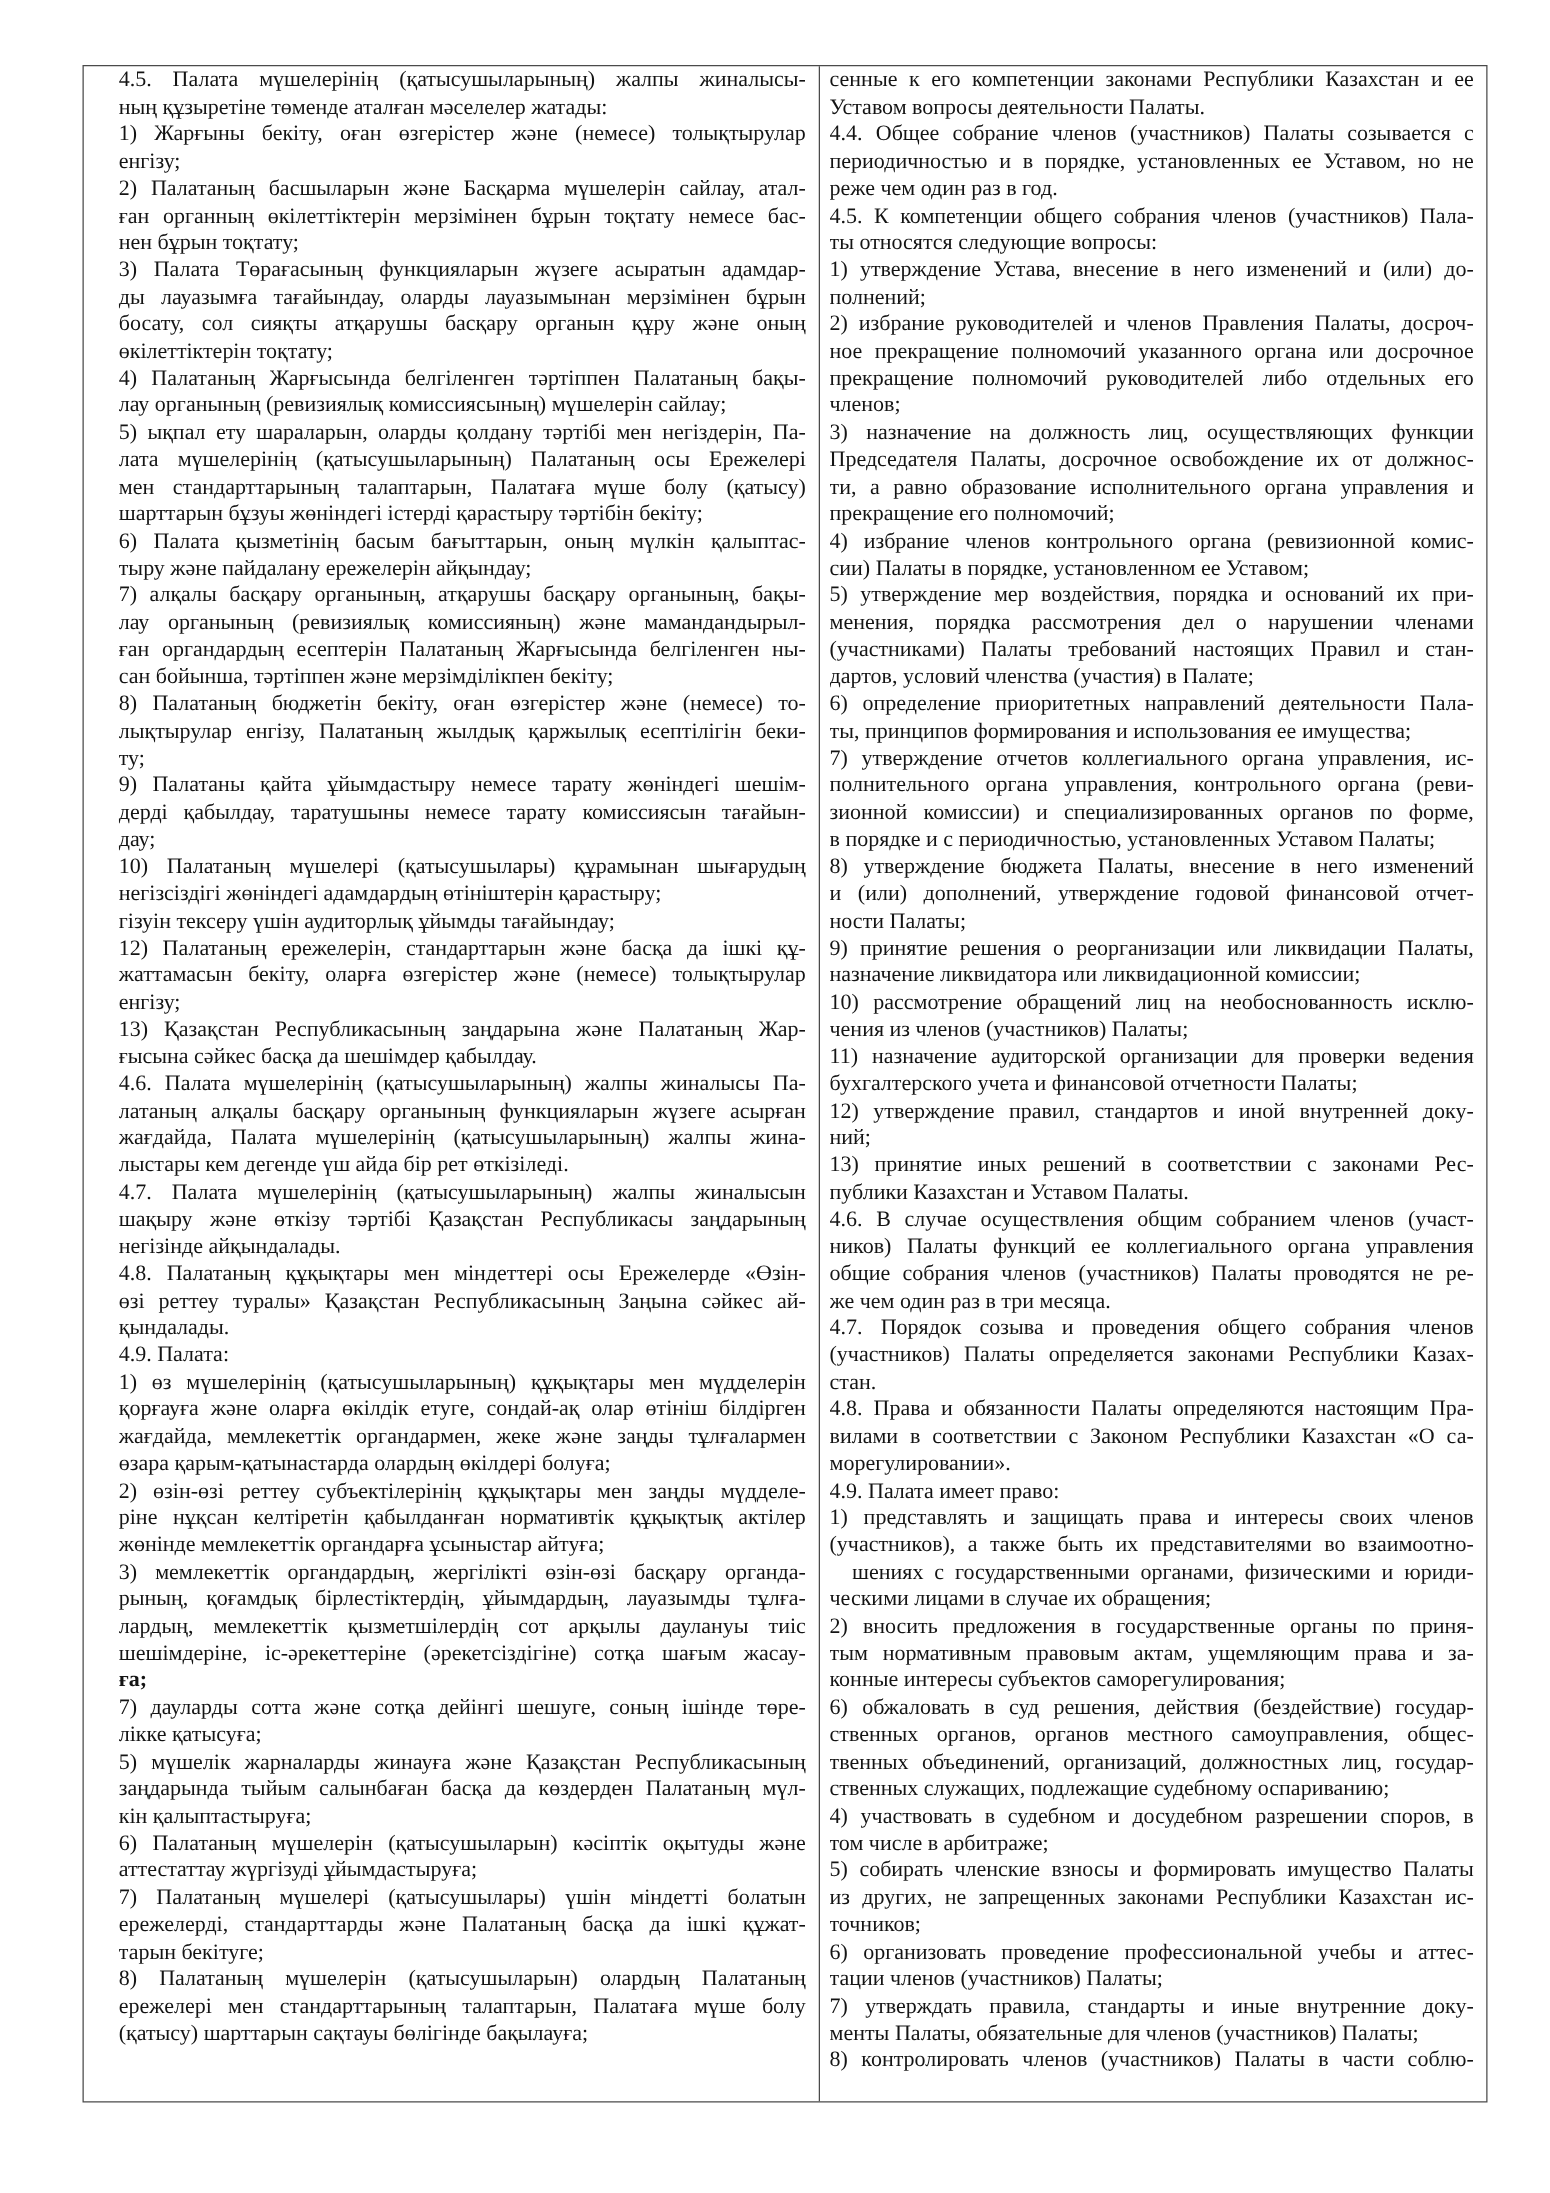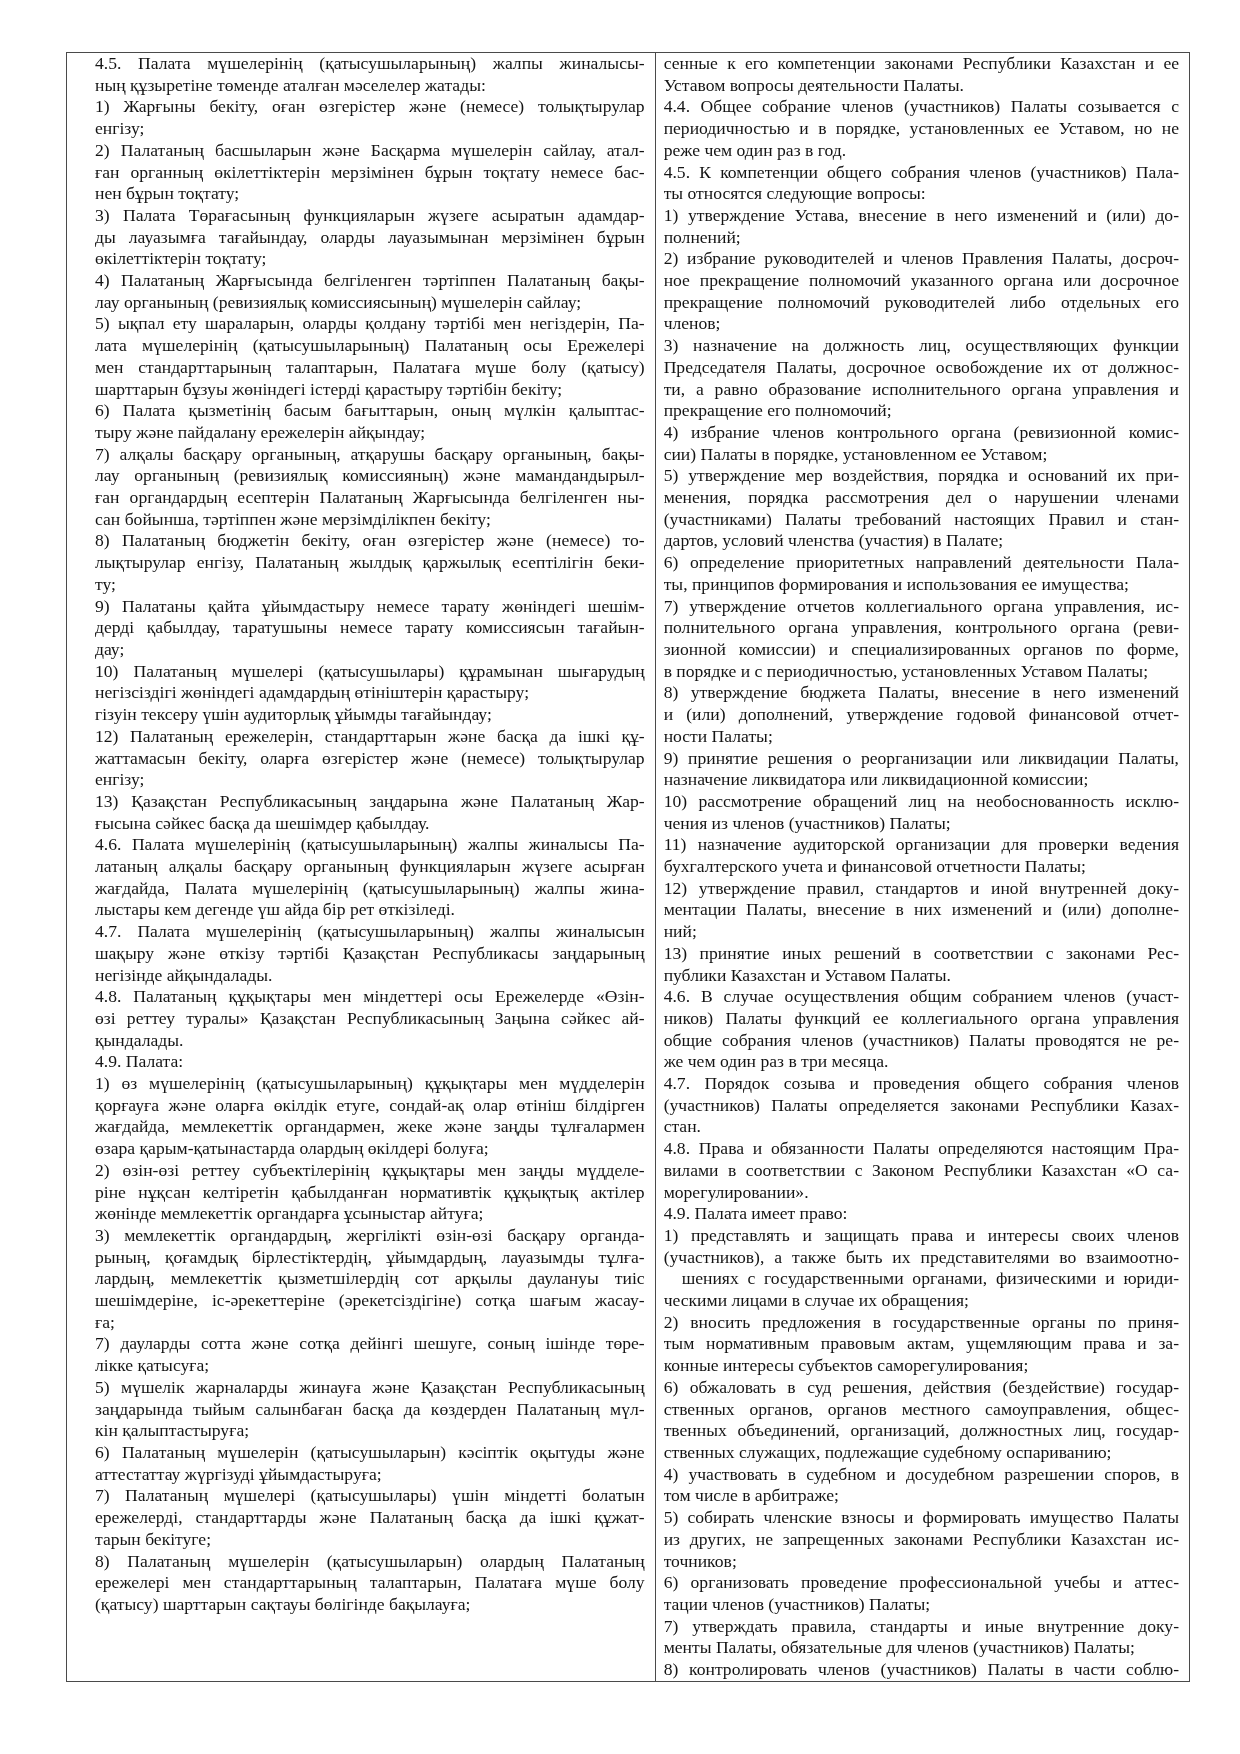--- a/index.html
+++ b/index.html
@@ -64,20 +64,21 @@
   <div class="col col-left" id="col-left">
       <span class="line" style="height: 21.7067px; line-height: 21.7067px;">4.5. Палата мүшелерінің (қатысушыларының) жалпы жиналысы-</span>
       <span class="line last" style="height: 21.7067px; line-height: 21.7067px;">ның құзыретіне төменде аталған мәселелер жатады:</span>
       <span class="line" style="height: 21.7067px; line-height: 21.7067px;">1) Жарғыны бекіту, оған өзгерістер және (немесе) толықтырулар</span>
       <span class="line last" style="height: 21.7067px; line-height: 21.7067px;">енгізу;</span>
       <span class="line" style="height: 21.7067px; line-height: 21.7067px;">2) Палатаның басшыларын және Басқарма мүшелерін сайлау, атал-</span>
       <span class="line" style="height: 21.7067px; line-height: 21.7067px;">ған органның өкілеттіктерін мерзімінен бұрын тоқтату немесе бас-</span>
       <span class="line last" style="height: 21.7067px; line-height: 21.7067px;">нен бұрын тоқтату;</span>
       <span class="line" style="height: 21.7067px; line-height: 21.7067px;">3) Палата Төрағасының функцияларын жүзеге асыратын адамдар-</span>
       <span class="line" style="height: 21.7067px; line-height: 21.7067px;">ды лауазымға тағайындау, оларды лауазымынан мерзімінен бұрын</span>
+      <span class="line" style="height: 21.7067px; line-height: 21.7067px;">босату, сол сияқты атқарушы басқару органын құру және оның</span>
       <span class="line last" style="height: 21.7067px; line-height: 21.7067px;">өкілеттіктерін тоқтату;</span>
       <span class="line" style="height: 21.7067px; line-height: 21.7067px;">4) Палатаның Жарғысында белгіленген тәртіппен Палатаның бақы-</span>
       <span class="line last" style="height: 21.7067px; line-height: 21.7067px;">лау органының (ревизиялық комиссиясының) мүшелерін сайлау;</span>
       <span class="line" style="height: 21.7067px; line-height: 21.7067px;">5) ықпал ету шараларын, оларды қолдану тәртібі мен негіздерін, Па-</span>
       <span class="line" style="height: 21.7067px; line-height: 21.7067px;">лата мүшелерінің (қатысушыларының) Палатаның осы Ережелері</span>
       <span class="line" style="height: 21.7067px; line-height: 21.7067px;">мен стандарттарының талаптарын, Палатаға мүше болу (қатысу)</span>
       <span class="line last" style="height: 21.7067px; line-height: 21.7067px;">шарттарын бұзуы жөніндегі істерді қарастыру тәртібін бекіту;</span>
       <span class="line" style="height: 21.7067px; line-height: 21.7067px;">6) Палата қызметінің басым бағыттарын, оның мүлкін қалыптас-</span>
       <span class="line last" style="height: 21.7067px; line-height: 21.7067px;">тыру және пайдалану ережелерін айқындау;</span>
       <span class="line" style="height: 21.7067px; line-height: 21.7067px;">7) алқалы басқару органының, атқарушы басқару органының, бақы-</span>
@@ -113,21 +114,21 @@
       <span class="line" style="height: 21.7067px; line-height: 21.7067px;">қорғауға және оларға өкілдік етуге, сондай-ақ олар өтініш білдірген</span>
       <span class="line" style="height: 21.7067px; line-height: 21.7067px;">жағдайда, мемлекеттік органдармен, жеке және заңды тұлғалармен</span>
       <span class="line last" style="height: 21.7067px; line-height: 21.7067px;">өзара қарым-қатынастарда олардың өкілдері болуға;</span>
       <span class="line" style="height: 21.7067px; line-height: 21.7067px;">2) өзін-өзі реттеу субъектілерінің құқықтары мен заңды мүдделе-</span>
       <span class="line" style="height: 21.7067px; line-height: 21.7067px;">ріне нұқсан келтіретін қабылданған нормативтік құқықтық актілер</span>
       <span class="line last" style="height: 21.7067px; line-height: 21.7067px;">жөнінде мемлекеттік органдарға ұсыныстар айтуға;</span>
       <span class="line" style="height: 21.7067px; line-height: 21.7067px;">3) мемлекеттік органдардың, жергілікті өзін-өзі басқару органда-</span>
       <span class="line" style="height: 21.7067px; line-height: 21.7067px;">рының, қоғамдық бірлестіктердің, ұйымдардың, лауазымды тұлға-</span>
       <span class="line" style="height: 21.7067px; line-height: 21.7067px;">лардың, мемлекеттік қызметшілердің сот арқылы даулануы тиіс</span>
       <span class="line" style="height: 21.7067px; line-height: 21.7067px;">шешімдеріне, іс-әрекеттеріне (әрекетсіздігіне) сотқа шағым жасау-</span>
-      <span class="line last" style="height: 21.7067px; line-height: 21.7067px;">ға;</span>
+      <span class="line last" style="height: 21.7067px; line-height: 21.7067px; font-weight: bold;">ға;</span>
       <span class="line" style="height: 21.7067px; line-height: 21.7067px;">7) дауларды сотта және сотқа дейінгі шешуге, соның ішінде төре-</span>
       <span class="line last" style="height: 21.7067px; line-height: 21.7067px;">лікке қатысуға;</span>
       <span class="line" style="height: 21.7067px; line-height: 21.7067px;">5) мүшелік жарналарды жинауға және Қазақстан Республикасының</span>
       <span class="line" style="height: 21.7067px; line-height: 21.7067px;">заңдарында тыйым салынбаған басқа да көздерден Палатаның мүл-</span>
       <span class="line last" style="height: 21.7067px; line-height: 21.7067px;">кін қалыптастыруға;</span>
       <span class="line" style="height: 21.7067px; line-height: 21.7067px;">6) Палатаның мүшелерін (қатысушыларын) кәсіптік оқытуды және</span>
       <span class="line last" style="height: 21.7067px; line-height: 21.7067px;">аттестаттау жүргізуді ұйымдастыруға;</span>
       <span class="line" style="height: 21.7067px; line-height: 21.7067px;">7) Палатаның мүшелері (қатысушылары) үшін міндетті болатын</span>
       <span class="line" style="height: 21.7067px; line-height: 21.7067px;">ережелерді, стандарттарды және Палатаның басқа да ішкі құжат-</span>
       <span class="line last" style="height: 21.7067px; line-height: 21.7067px;">тарын бекітуге;</span>
@@ -168,21 +169,20 @@
       <span class="line" style="height: 21.7067px; line-height: 21.7067px;">8) утверждение бюджета Палаты, внесение в него изменений</span>
       <span class="line" style="height: 21.7067px; line-height: 21.7067px;">и (или) дополнений, утверждение годовой финансовой отчет-</span>
       <span class="line last" style="height: 21.7067px; line-height: 21.7067px;">ности Палаты;</span>
       <span class="line" style="height: 21.7067px; line-height: 21.7067px;">9) принятие решения о реорганизации или ликвидации Палаты,</span>
       <span class="line last" style="height: 21.7067px; line-height: 21.7067px;">назначение ликвидатора или ликвидационной комиссии;</span>
       <span class="line" style="height: 21.7067px; line-height: 21.7067px;">10) рассмотрение обращений лиц на необоснованность исклю-</span>
       <span class="line last" style="height: 21.7067px; line-height: 21.7067px;">чения из членов (участников) Палаты;</span>
       <span class="line" style="height: 21.7067px; line-height: 21.7067px;">11) назначение аудиторской организации для проверки ведения</span>
       <span class="line last" style="height: 21.7067px; line-height: 21.7067px;">бухгалтерского учета и финансовой отчетности Палаты;</span>
       <span class="line" style="height: 21.7067px; line-height: 21.7067px;">12) утверждение правил, стандартов и иной внутренней доку-</span>
-      <span class="line" style="height: 21.7067px; line-height: 21.7067px;">ментации Палаты, внесение в них изменений и (или) дополне-</span>
       <span class="line last" style="height: 21.7067px; line-height: 21.7067px;">ний;</span>
       <span class="line" style="height: 21.7067px; line-height: 21.7067px;">13) принятие иных решений в соответствии с законами Рес-</span>
       <span class="line last" style="height: 21.7067px; line-height: 21.7067px;">публики Казахстан и Уставом Палаты.</span>
       <span class="line" style="height: 21.7067px; line-height: 21.7067px;">4.6. В случае осуществления общим собранием членов (участ-</span>
       <span class="line" style="height: 21.7067px; line-height: 21.7067px;">ников) Палаты функций ее коллегиального органа управления</span>
       <span class="line" style="height: 21.7067px; line-height: 21.7067px;">общие собрания членов (участников) Палаты проводятся не ре-</span>
       <span class="line last" style="height: 21.7067px; line-height: 21.7067px;">же чем один раз в три месяца.</span>
       <span class="line" style="height: 21.7067px; line-height: 21.7067px;">4.7. Порядок созыва и проведения общего собрания членов</span>
       <span class="line" style="height: 21.7067px; line-height: 21.7067px;">(участников) Палаты определяется законами Республики Казах-</span>
       <span class="line last" style="height: 21.7067px; line-height: 21.7067px;">стан.</span>

